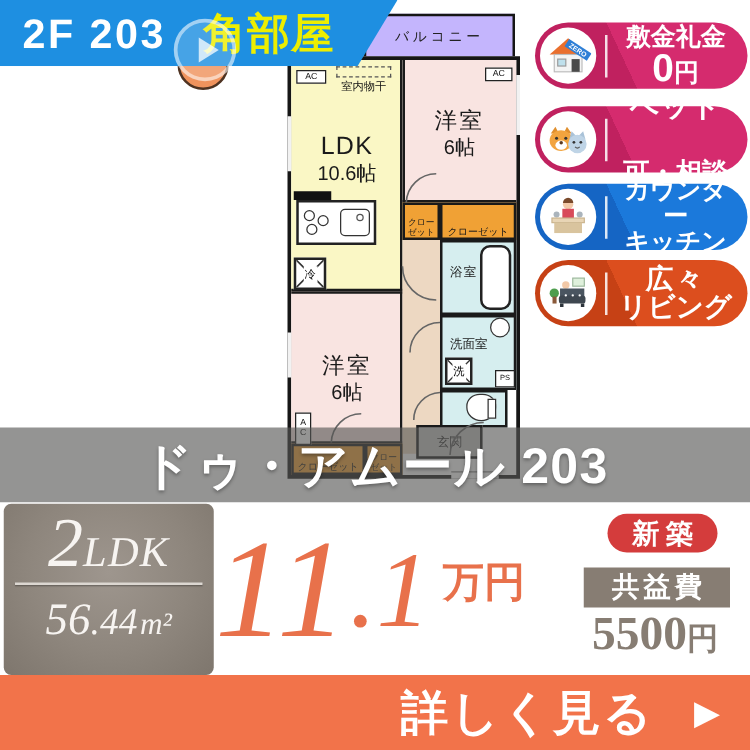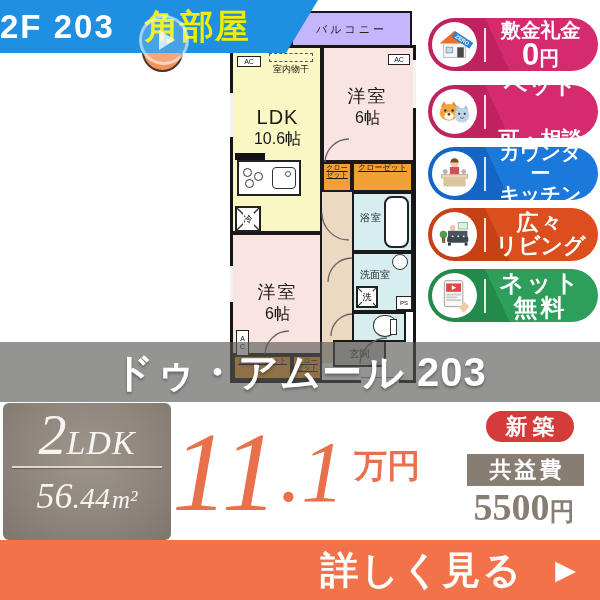--- a/index.html
+++ b/index.html
@@ -13,22 +13,22 @@
     background:#c4b5fd;border:2px solid #161616;z-index:1;
     display:flex;align-items:center;justify-content:center;}
   .balcony .lbl{font-size:11px;letter-spacing:3px;color:#222;}
   .plan-main{position:absolute;left:230px;top:45px;width:186px;height:338px;
     border:3px solid #161616;background:#fff;z-index:2;}
   .room{position:absolute;border:2px solid #1a1a1a;}
   .r-ldk{left:0;top:0;width:89px;height:185px;background:#FAF7C5;border-left:none;border-top:none;}
   .r-b1{left:89px;top:0;width:91px;height:114px;background:#F9E4E1;border-right:none;border-top:none;}
   .r-b2{left:0;top:185px;width:89px;height:122px;background:#F9E4E1;border-left:none;}
   .hall{left:89px;top:144px;width:30px;height:171px;background:#EDD8C2;border:none;}
-  .cl{display:flex;align-items:flex-start;justify-content:center;text-align:center;
-      background:#F0A135;color:#1a1a1a;line-height:1.05;text-decoration:underline;}
+  .cl{display:flex;align-items:flex-end;justify-content:center;text-align:center;
+      background:#F0A135;color:#1a1a1a;line-height:1.05;}
   .cl-a{left:89px;top:114px;width:30px;height:30px;font-size:7px;}
   .cl-b{left:119px;top:114px;width:61px;height:30px;font-size:8px;}
   .cl-c{left:0;top:307px;width:59px;height:25px;font-size:8px;}
   .cl-d{left:59px;top:307px;width:30px;height:25px;font-size:7px;}
   .r-bath{left:119px;top:144px;width:61px;height:60px;background:#D6EEEF;}
   .r-wash{left:119px;top:204px;width:61px;height:60px;background:#D6EEEF;}
   .r-wc{left:119px;top:264px;width:54px;height:30px;background:#D6EEEF;}
   .genkan{left:100px;top:292px;width:53px;height:27px;background:#C6C5C3;
       display:flex;align-items:center;justify-content:center;font-size:10px;color:#333;}
   .room-label{position:absolute;text-align:center;color:#1a1a1a;z-index:3;pointer-events:none;}
@@ -75,21 +75,21 @@
   .toilet:before{content:"";position:absolute;right:-1px;top:3px;width:5px;height:14px;background:#fff;border:1px solid #333;}
   .win{position:absolute;background:#F2F2F2;z-index:4;}
   .win-l1{left:-3px;top:45px;width:3px;height:44px;}
   .win-l2{left:-3px;top:218px;width:3px;height:36px;}
   .win-r1{left:180px;top:12px;width:3px;height:48px;}
   .door-gap{position:absolute;left:128px;top:329px;width:38px;height:6px;background:#fff;border-top:1px solid #888;z-index:4;}
   .arcs{position:absolute;inset:0;width:100%;height:100%;z-index:3;pointer-events:none;}
   
   .banner{position:absolute;left:0;top:0;width:332px;height:53px;z-index:6;
     background:#1E8FE1;clip-path:polygon(0 0,318px 0,286px 53px,0 53px);
-    display:flex;align-items:center;padding-left:0;gap:30px;}
+    display:flex;align-items:center;padding-left:18px;gap:30px;}
   .banner .unit{color:#fff;font-size:33px;font-weight:bold;letter-spacing:2px;}
   .banner .corner{color:#EDEE00;font-size:34px;font-weight:bold;letter-spacing:1px;}
   .o-circle{position:absolute;left:142px;top:31px;width:41px;height:41px;border-radius:50%;
     background:#F0935D;border:2px solid #4F3322;z-index:5;}
   .play{position:absolute;left:139px;top:15px;width:50px;height:50px;border-radius:50%;z-index:7;
     background:rgba(255,255,255,0.18);border:3px solid rgba(255,255,255,0.5);
     display:flex;align-items:center;justify-content:center;}
   .play i{display:block;width:0;height:0;border-left:16px solid rgba(255,255,255,0.75);
     border-top:10px solid transparent;border-bottom:10px solid transparent;margin-left:5px;}
   
@@ -341,38 +341,20 @@
         <rect x="31" y="29" width="3" height="3" fill="#2C333A"></rect>
       </svg>
     </div>
     <div class="b-sep"></div>
     <div class="b-txt">
       <div class="l1">広々</div>
       <div class="l2">リビング</div>
     </div>
   </div>
 
-  <div class="badge badge-5">
-    <div class="b-circle">
-      <svg viewBox="0 0 40 40" width="37" height="37">
-        <rect x="9" y="4" width="20" height="28" rx="2" fill="#F8F8F8" stroke="#999"></rect>
-        <rect x="11" y="7" width="16" height="9" fill="#E04444"></rect>
-        <polygon points="17,9 22,11.5 17,14" fill="#fff"></polygon>
-        <rect x="11" y="18" width="16" height="2" fill="#CCC"></rect>
-        <rect x="11" y="21" width="12" height="2" fill="#CCC"></rect>
-        <rect x="11" y="24" width="16" height="2" fill="#CCC"></rect>
-        <path d="M25 33 l6 -6 5 5 -6 7 z" fill="#F2C9A8"></path>
-      </svg>
-    </div>
-    <div class="b-sep"></div>
-    <div class="b-txt">
-      <div class="l1">ネット</div>
-      <div class="l2">無料</div>
-    </div>
-  </div>
 
   <div class="title-band">
     <span class="t">ドゥ・アムール 203</span>
   </div>
 
   <div class="bottom">
     <div class="spec-panel">
       <div class="spec-row">
         <span class="layout-num">2</span>
           <span class="layout-type">LDK</span>

